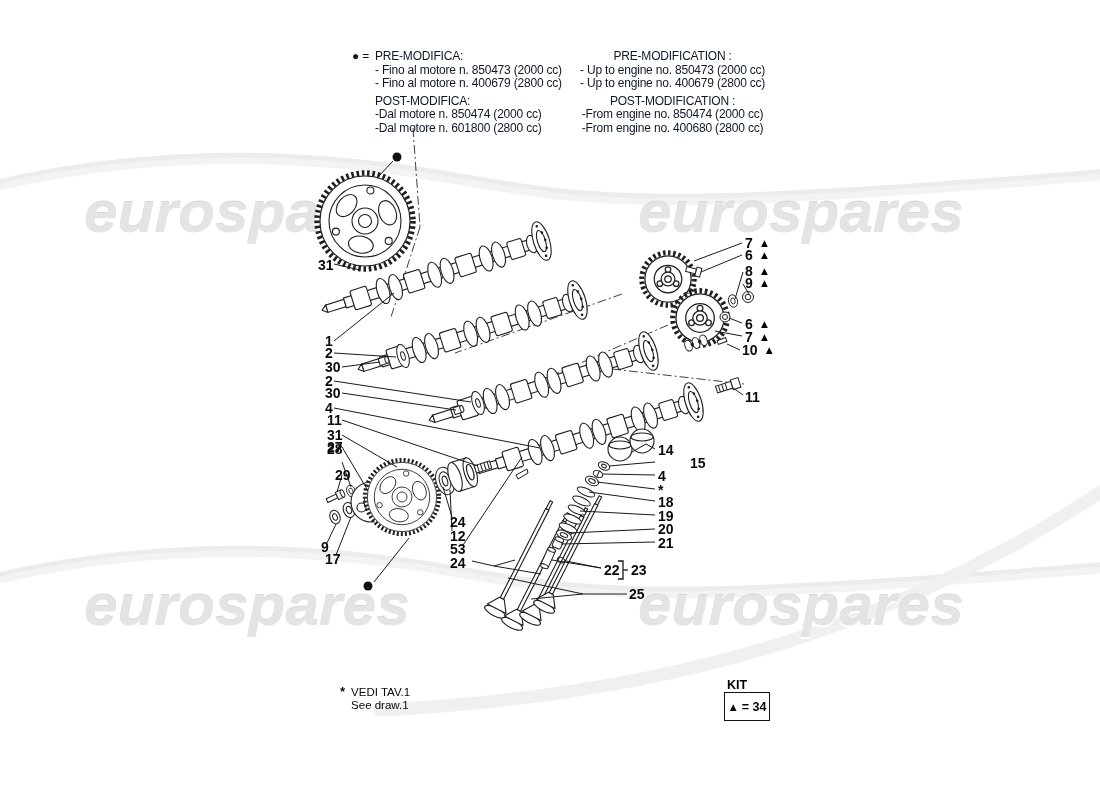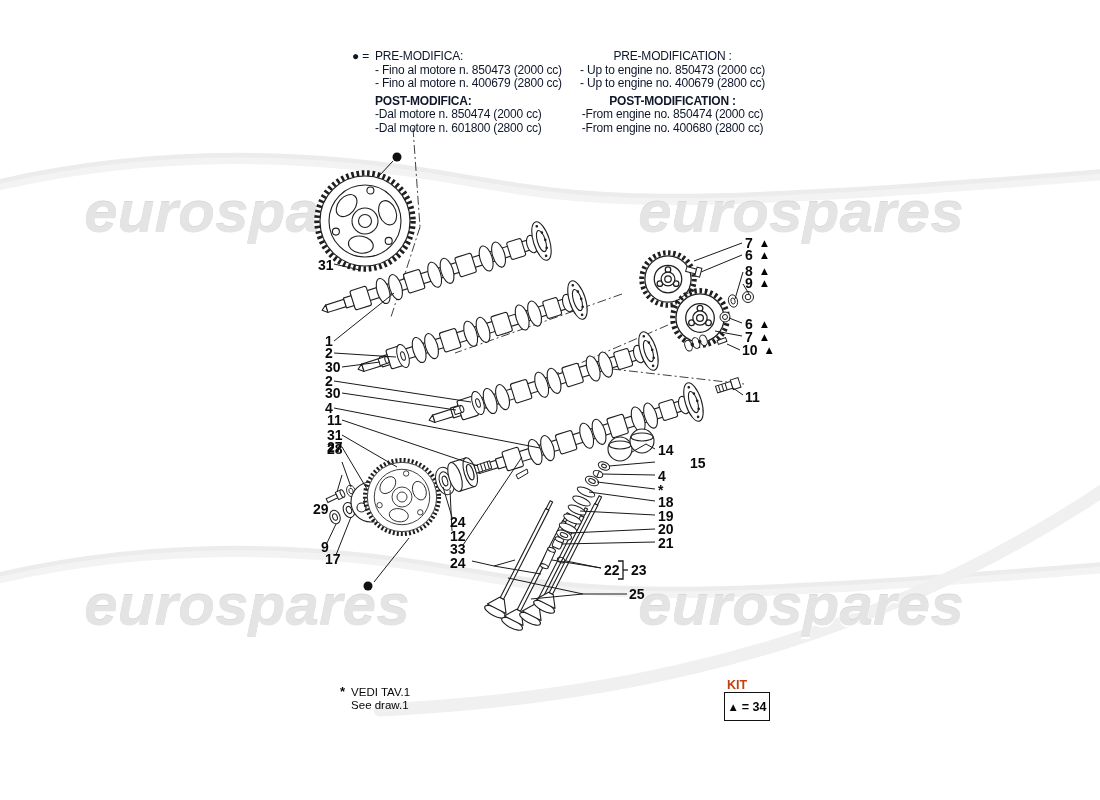--- a/index.html
+++ b/index.html
@@ -11,38 +11,38 @@
       letter-spacing:0px;color:#e4e4e4;white-space:nowrap;
       text-shadow:0 -1px 0 #d8d8d8,0 2px 1px #ffffff;
       transform:scaleX(1.06);transform-origin:left center;user-select:none;}
   
   .art{position:absolute;inset:0;z-index:2;pointer-events:none;}
   .swoosh-svg{position:absolute;inset:0;z-index:0;pointer-events:none;}
   
   .legend{position:absolute;top:50px;z-index:4;font-size:12px;line-height:13.5px;
           letter-spacing:-0.2px;color:#0f172a;white-space:nowrap;}
   .legend .row{display:block;}
-  .legend .gap{margin-top:4px;font-weight:bold;}
+  .legend .gap{margin-top:4px;}
   .legend-it{left:352px;}
   .legend-en{left:580px;text-align:center;}
   .legend .mk{display:inline-block;width:23px;}
   .legend .indent{display:inline-block;width:23px;}
   
   .callout-layer{position:absolute;inset:0;z-index:3;}
   .callout{position:absolute;transform:translate(0,-50%);font-size:14px;font-weight:700;
            color:#0a0a0a;white-space:nowrap;line-height:14px;}
   .callout .tri{position:absolute;left:calc(100% + 6px);top:50%;transform:translateY(-50%);
                 font-size:11.5px;font-weight:400;color:#000;}
   
   .footnote{position:absolute;left:340px;top:686px;z-index:4;font-size:11.5px;line-height:12.5px;
             color:#070707;display:flex;gap:6px;}
   .footnote .star{font-weight:700;font-size:13px;line-height:12px;}
   .footnote .l2{}
   
-  .kit-label{position:absolute;left:727px;top:678px;z-index:4;font-size:12.5px;font-weight:700;color:#c2410c;}
+  .kit-label{position:absolute;left:727px;top:678px;z-index:4;font-size:12.5px;font-weight:700;color:#000000;}
   .kit-box{position:absolute;left:724px;top:692px;width:44px;height:27px;z-index:4;
            border:1.6px solid #111;display:flex;align-items:center;justify-content:center;
            font-size:12.5px;font-weight:700;color:#070707;gap:3px;background:#fff;}
   .kit-box .sym{font-size:11.5px;font-weight:400;}
 </style>
 </head>
 <body>
 
 <div class="stage">
 
@@ -378,26 +378,26 @@
       <span class="callout" style="left: 325px; top: 341px;"><span>1</span></span>
       <span class="callout" style="left: 325px; top: 353px;"><span>2</span></span>
       <span class="callout" style="left: 325px; top: 367px;"><span>30</span></span>
       <span class="callout" style="left: 325px; top: 381px;"><span>2</span></span>
       <span class="callout" style="left: 325px; top: 393px;"><span>30</span></span>
       <span class="callout" style="left: 325px; top: 408px;"><span>4</span></span>
       <span class="callout" style="left: 327px; top: 420px;"><span>11</span></span>
       <span class="callout" style="left: 327px; top: 435px;"><span>31</span></span>
       <span class="callout" style="left: 327px; top: 447px;"><span>27</span></span>
       <span class="callout" style="left: 327px; top: 449px;"><span>28</span></span>
-      <span class="callout" style="left: 313px; top: 475px; margin-top: 34px;"><span>29</span></span>
+      <span class="callout" style="left: 335px; top: 475px;"><span>29</span></span>
       <span class="callout" style="left: 321px; top: 547px;"><span>9</span></span>
       <span class="callout" style="left: 325px; top: 559px;"><span>17</span></span>
       <span class="callout" style="left: 450px; top: 522px;"><span>24</span></span>
       <span class="callout" style="left: 450px; top: 536px;"><span>12</span></span>
-      <span class="callout" style="left: 450px; top: 549px;"><span>33</span></span>
+      <span class="callout" style="left: 450px; top: 549px;"><span>53</span></span>
       <span class="callout" style="left: 450px; top: 563px;"><span>24</span></span>
       <span class="callout" style="left: 745px; top: 243px;"><span>7</span><span class="tri">▲</span></span>
       <span class="callout" style="left: 745px; top: 255px;"><span>6</span><span class="tri">▲</span></span>
       <span class="callout" style="left: 745px; top: 271px;"><span>8</span><span class="tri">▲</span></span>
       <span class="callout" style="left: 745px; top: 283px;"><span>9</span><span class="tri">▲</span></span>
       <span class="callout" style="left: 745px; top: 324px;"><span>6</span><span class="tri">▲</span></span>
       <span class="callout" style="left: 745px; top: 337px;"><span>7</span><span class="tri">▲</span></span>
       <span class="callout" style="left: 742px; top: 350px;"><span>10</span><span class="tri">▲</span></span>
       <span class="callout" style="left: 745px; top: 397px;"><span>11</span></span>
       <span class="callout" style="left: 658px; top: 450px;"><span>14</span></span>

